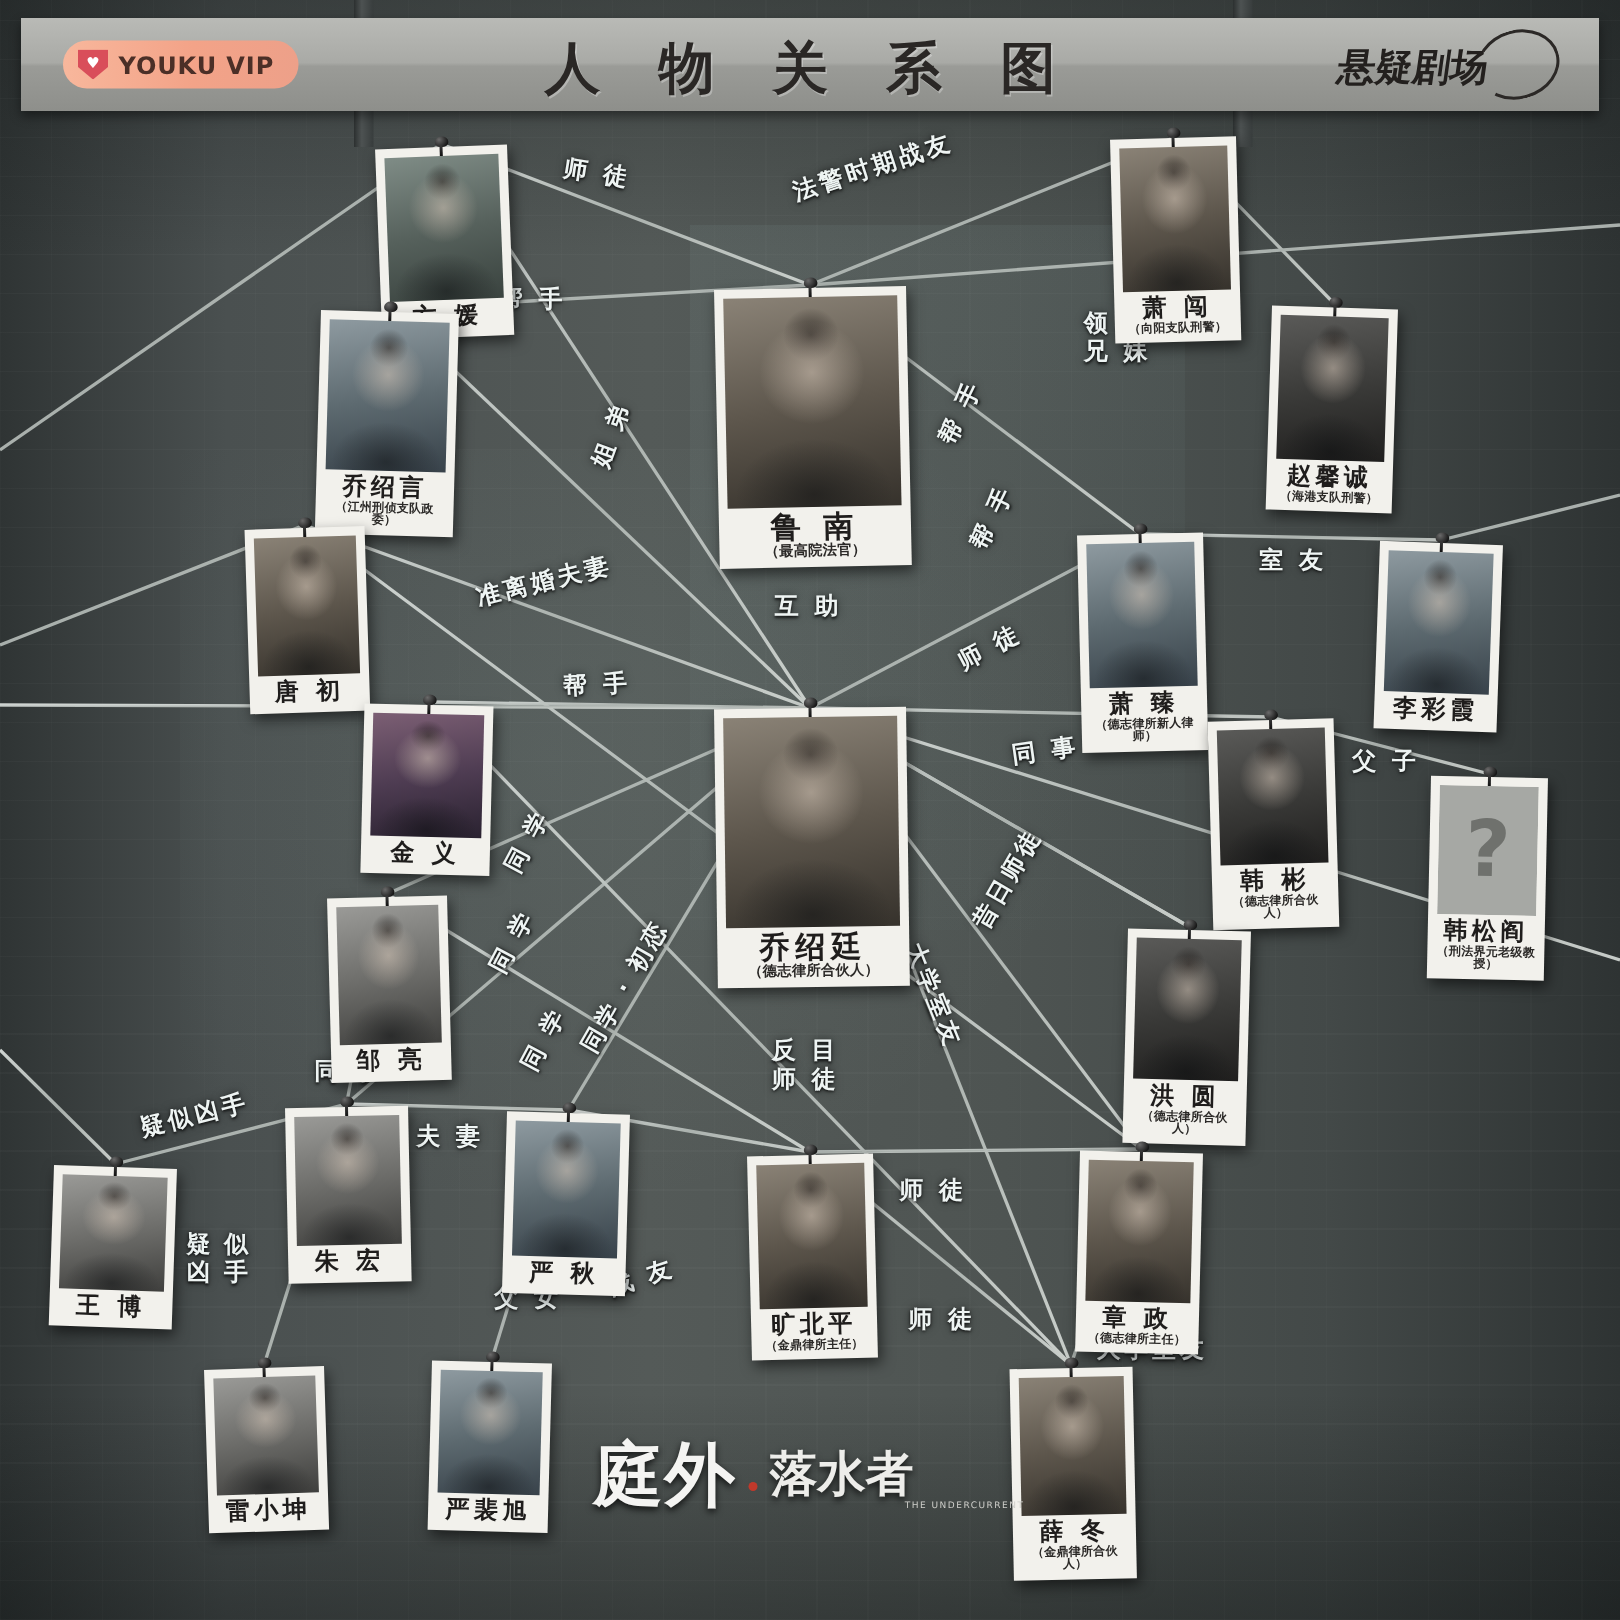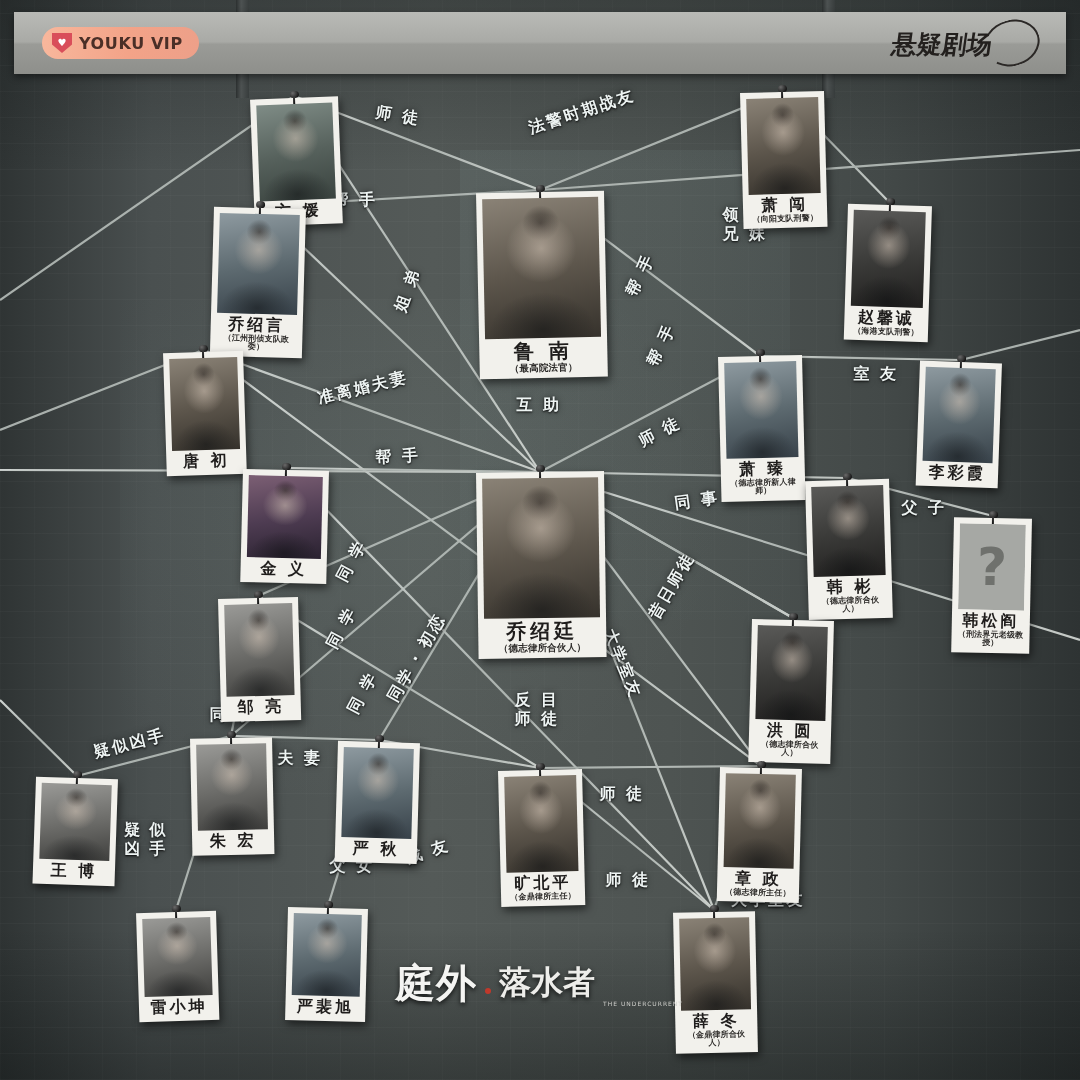--- a/index.html
+++ b/index.html
@@ -180,21 +180,21 @@
     color: #6f716d; font-size: 52px; font-weight: 700;
   }
 
   
   #show-logo {
     position: absolute; left: 395px; top: 952px;
     width: 290px; height: 62px;
     display: flex; align-items: center; gap: 6px;
   }
   #show-logo-main {
-    font-size: 40px; font-weight: 700; color: #f4f4f2;
+    font-size: 47px; font-weight: 700; color: #f4f4f2;
     letter-spacing: 1px;
     text-shadow: 0 2px 5px rgba(0,0,0,.8);
   }
   #show-logo-dot {
     width: 6px; height: 6px; border-radius: 50%;
     background: #c0392b; margin: 16px 2px 0 2px;
   }
   #show-logo-sub {
     font-size: 32px; font-weight: 700; color: #ededea;
     letter-spacing: 0px;
@@ -303,40 +303,41 @@
 
   <div id="header-strap-l"></div>
   <div id="header-strap-r"></div>
 
   <div id="header-bar">
     <div id="youku-vip">
       <div id="youku-heart">♥</div>
       <div id="youku-vip-label">YOUKU VIP</div>
     </div>
 
+    <div id="page-title">人 物 关 系 图</div>
 
     <div id="brand-mark">
       <div id="brand-text">悬疑剧场</div>
       <div id="brand-swoosh"></div>
     </div>
   </div>
 
   <div id="rel-layer">
       <div class="rel" style="left: 398px; top: 116px; text-align: center; transform: translate(-50%, -50%) rotate(9deg);">师 徒</div>
       <div class="rel" style="left: 582px; top: 112px; text-align: center; transform: translate(-50%, -50%) rotate(-18deg);">法警时期战友</div>
       <div class="rel" style="left: 355px; top: 200px; text-align: center; transform: translate(-50%, -50%) rotate(0deg);">帮 手</div>
       <div class="rel two" style="left: 745px; top: 225px; text-align: center; transform: translate(-50%, -50%) rotate(0deg);">领 养
 兄 妹</div>
       <div class="rel" style="left: 641px; top: 275px; text-align: center; transform: translate(-50%, -50%) rotate(-64deg);">帮 手</div>
       <div class="rel" style="left: 662px; top: 345px; text-align: center; transform: translate(-50%, -50%) rotate(-64deg);">帮 手</div>
       <div class="rel" style="left: 408px; top: 290px; text-align: center; transform: translate(-50%, -50%) rotate(-70deg);">姐 弟</div>
       <div class="rel" style="left: 363px; top: 388px; text-align: center; transform: translate(-50%, -50%) rotate(-14deg);">准离婚夫妻</div>
       <div class="rel" style="left: 539px; top: 405px; text-align: right; transform: translate(-50%, -50%) rotate(0deg);">互 助</div>
       <div class="rel" style="left: 660px; top: 432px; text-align: center; transform: translate(-50%, -50%) rotate(-28deg);">师 徒</div>
-      <div class="rel" style="left: 862px; top: 374px; text-align: right; transform: translate(-50%, -50%) rotate(0deg); margin-left: 14px;">室 友</div>
+      <div class="rel" style="left: 862px; top: 374px; text-align: right; transform: translate(-50%, -50%) rotate(0deg);">室 友</div>
       <div class="rel" style="left: 398px; top: 457px; text-align: center; transform: translate(-50%, -50%) rotate(-3deg);">帮 手</div>
       <div class="rel" style="left: 697px; top: 501px; text-align: center; transform: translate(-50%, -50%) rotate(-8deg);">同 事</div>
       <div class="rel" style="left: 924px; top: 508px; text-align: right; transform: translate(-50%, -50%) rotate(0deg);">父 子</div>
       <div class="rel" style="left: 352px; top: 561px; text-align: center; transform: translate(-50%, -50%) rotate(-62deg);">同 学</div>
       <div class="rel" style="left: 342px; top: 628px; text-align: center; transform: translate(-50%, -50%) rotate(-62deg);">同 学</div>
       <div class="rel" style="left: 363px; top: 693px; text-align: center; transform: translate(-50%, -50%) rotate(-62deg);">同 学</div>
       <div class="rel" style="left: 417px; top: 658px; text-align: center; transform: translate(-50%, -50%) rotate(-60deg);">同学 · 初恋</div>
       <div class="rel" style="left: 672px; top: 586px; text-align: center; transform: translate(-50%, -50%) rotate(-60deg);">昔日师徒</div>
       <div class="rel" style="left: 622px; top: 664px; text-align: center; transform: translate(-50%, -50%) rotate(68deg);">大学室友</div>
       <div class="rel two" style="left: 537px; top: 710px; text-align: center; transform: translate(-50%, -50%) rotate(0deg);">反 目

